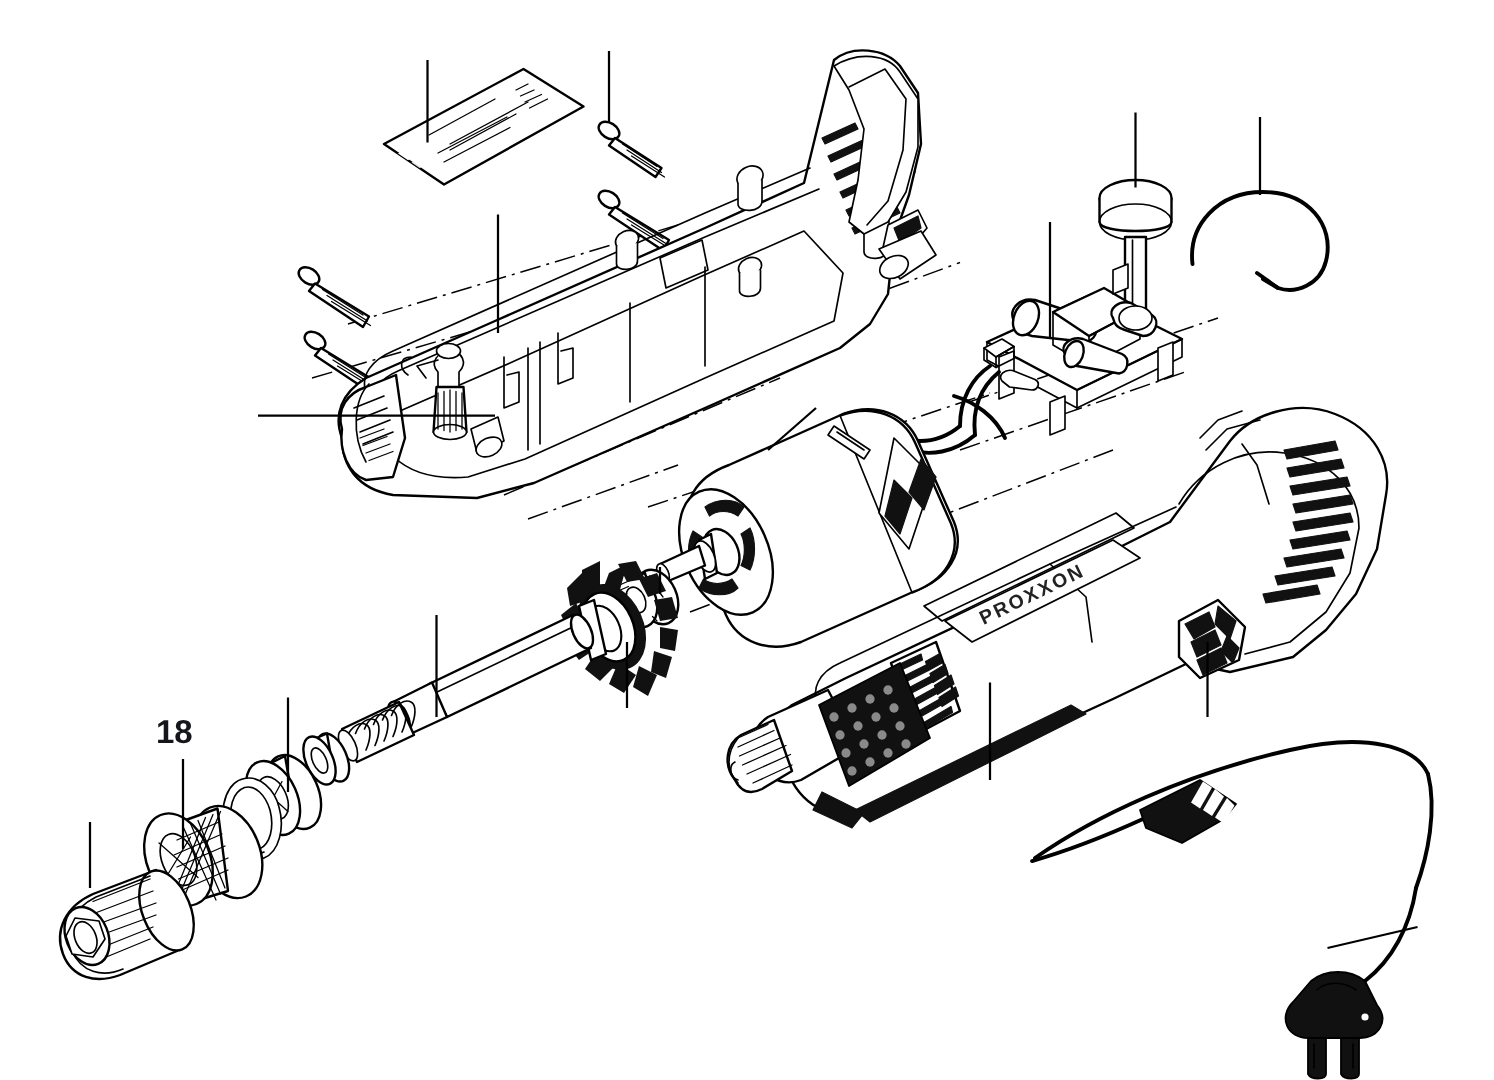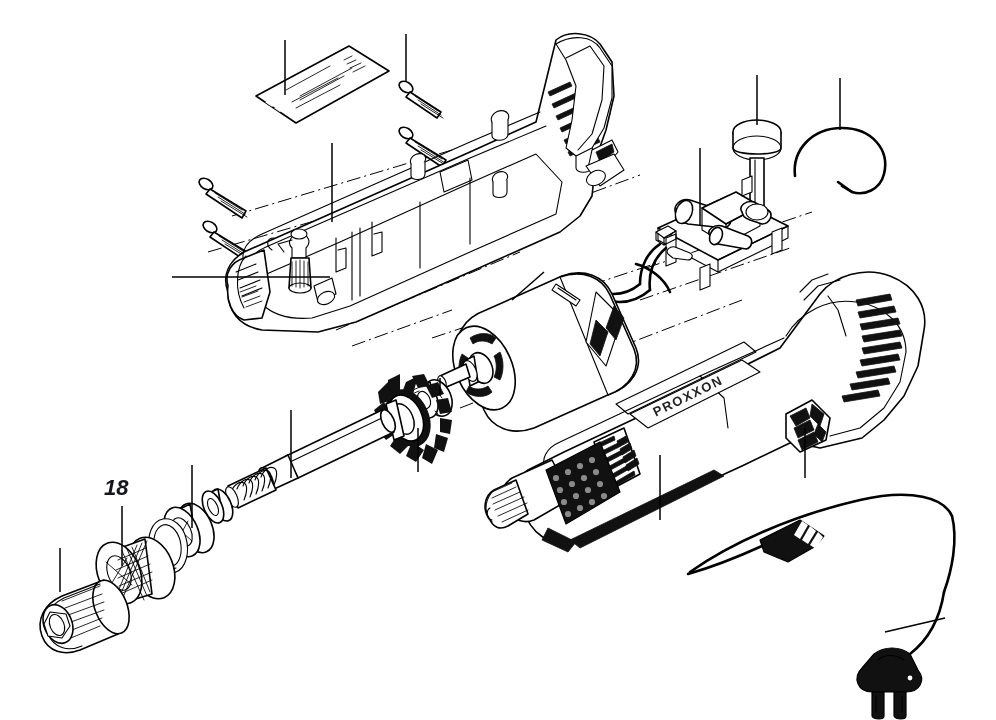--- a/index.html
+++ b/index.html
@@ -14,21 +14,20 @@
   #diagram-svg{display:block;width:996px;height:720px;}
   .callout-number{
     position:absolute;
     font-family:"Liberation Sans", sans-serif;
     font-weight:bold;
     font-size:22px;
     color:#15161c;
     letter-spacing:0px;
     line-height:1;
     user-select:none;
-    font-style:italic;
   }
 </style>
 </head>
 <body>
 
 <div id="diagram-root">
 
 <svg id="diagram-svg" viewBox="0 0 996 720" xmlns="http://www.w3.org/2000/svg">
   <defs>
     <style>

